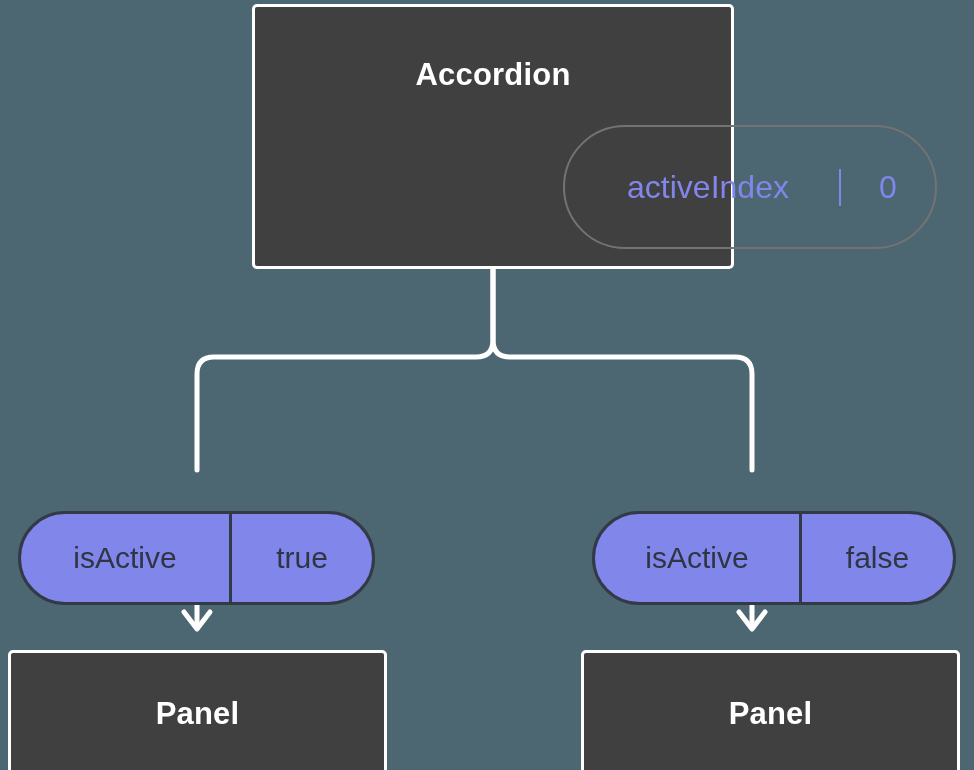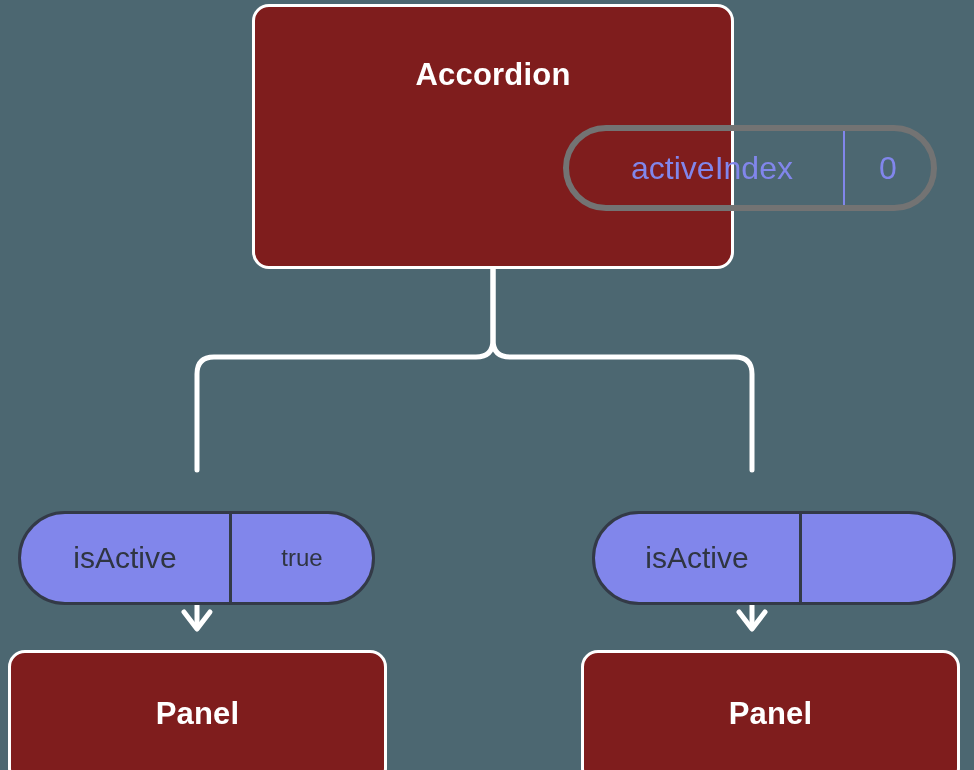--- a/index.html
+++ b/index.html
@@ -25,23 +25,23 @@
     top: 0;
     width: 974px;
     height: 770px;
     pointer-events: none;
   }
 
   
   .node-card {
     position: absolute;
     box-sizing: border-box;
-    background: #7f1d1d;
+    background: #404040;
     border: 3px solid #ffffff;
-    border-radius: 17px;
+    border-radius: 5px;
     display: flex;
     flex-direction: column;
     align-items: center;
   }
   .node-title {
     color: #ffffff;
     font-size: 31px;
     font-weight: 700;
     letter-spacing: 0.2px;
     white-space: nowrap;
@@ -80,23 +80,24 @@
     align-items: center;
     justify-content: center;
     white-space: nowrap;
     box-sizing: border-box;
   }
 
   #state-pill-root {
     left: 308px;
     top: 118px;
     width: 374px;
-    height: 86px;
-    border: 6px solid #737373;
+    height: 124px;
+    border: 2px solid #737373;
     background: transparent;
+    align-items: center;
   }
   #state-pill-root .pill-key {
     width: 276px;
     border-right: 2px solid #8186eb;
     color: #8186eb;
     font-size: 32px;
     padding-left: 12px;
   }
   #state-pill-root .pill-val {
     flex: 1;
@@ -119,21 +120,21 @@
     margin-top: 41px;
   }
   .prop-pill .pill-key {
     border-right: 3px solid #333a47;
     color: #2f3542;
     font-size: 30px;
   }
   .prop-pill .pill-val {
     flex: 1;
     color: #2f3542;
-    font-size: 24px;
+    font-size: 30px;
   }
 
   #prop-pill-left  { left: 18px;  width: 357px; }
   #prop-pill-left  .pill-key { width: 211px; }
   #prop-pill-right { left: 592px; width: 364px; }
   #prop-pill-right .pill-key { width: 207px; }
 </style>
 </head>
 <body>
 
@@ -160,20 +161,21 @@
     </div>
   </div>
 
   <div id="prop-pill-left" class="prop-pill">
     <div class="pill-key">isActive</div>
     <div class="pill-val">true</div>
   </div>
 
   <div id="prop-pill-right" class="prop-pill">
     <div class="pill-key">isActive</div>
+    <div class="pill-val">false</div>
   </div>
 
   <div id="panel-node-left" class="node-card panel-node">
     <div class="node-title">Panel</div>
   </div>
 
   <div id="panel-node-right" class="node-card panel-node">
     <div class="node-title">Panel</div>
   </div>
 

